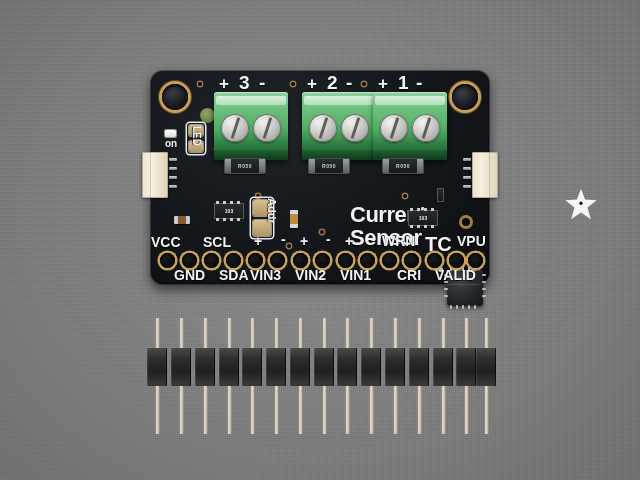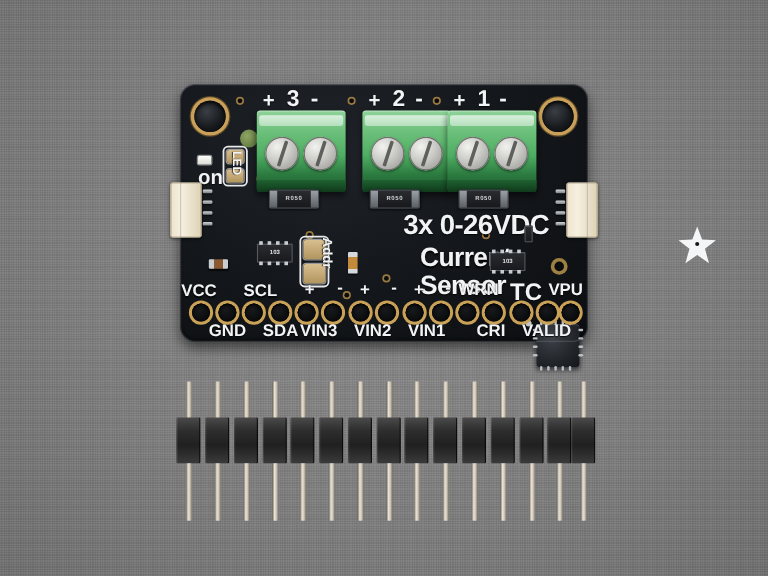--- a/index.html
+++ b/index.html
@@ -173,21 +173,21 @@
       <span>R050</span>
     </div>
     <div class="shunt" style="left:158px;top:88px;">
       <span>R050</span>
     </div>
     <div class="shunt" style="left:232px;top:88px;">
       <span>R050</span>
     </div>
 
     <div class="led-on" style="left:15px;top:60px;"></div>
-    <div class="silk" style="left:15px;top:68px;font-size:17px;">on</div>
+    <div class="silk" style="left:15px;top:68px;font-size:10px;">on</div>
 
     <div class="jbox" style="left:37px;top:53px;width:18px;height:31px;">
       <div class="jpad" style="left:2px;top:2px;width:14px;height:11px;"></div>
       <div class="jpad" style="left:2px;top:18px;width:14px;height:11px;"></div>
     </div>
     <div class="silk" style="left:52px;top:56px;font-size:10px;transform:rotate(90deg);transform-origin:left top;">LED</div>
 
     <div class="jst" style="left:-8px;top:82px;"></div>
     <div class="jstpins" style="left:19px;top:86px;">
       <i style="top:2px;"></i>
@@ -202,21 +202,20 @@
         <i style="top:11px;"></i>
         <i style="top:20px;"></i>
         <i style="top:29px;"></i>
     </div>
 
     <svg id="star" viewBox="0 0 100 100">
       <path fill="#f4f5f6" d="M50 2 L62 34 L96 36 L69 57 L79 92 L50 72 L21 92 L31 57 L4 36 L38 34 Z"></path>
       <circle cx="50" cy="45" r="5" fill="#15181c"></circle>
     </svg>
 
-    <div class="silk" style="left:186px;top:104px;font-size:23px;letter-spacing:-0.5px;">3x 0-26VDC</div>
     <div class="silk" style="left:200px;top:132px;font-size:22px;letter-spacing:-0.5px;">Current</div>
     <div class="silk" style="left:200px;top:155px;font-size:22px;letter-spacing:-0.5px;">Sensor</div>
 
     <div class="rnet" style="left:64px;top:133px;">
       <span>103</span>
       <i style="left:2px;top:-2px;"></i>
         <i style="left:9px;top:-2px;"></i>
         <i style="left:16px;top:-2px;"></i>
         <i style="left:23px;top:-2px;"></i>
       <i style="left:2px;bottom:-2px;"></i>

